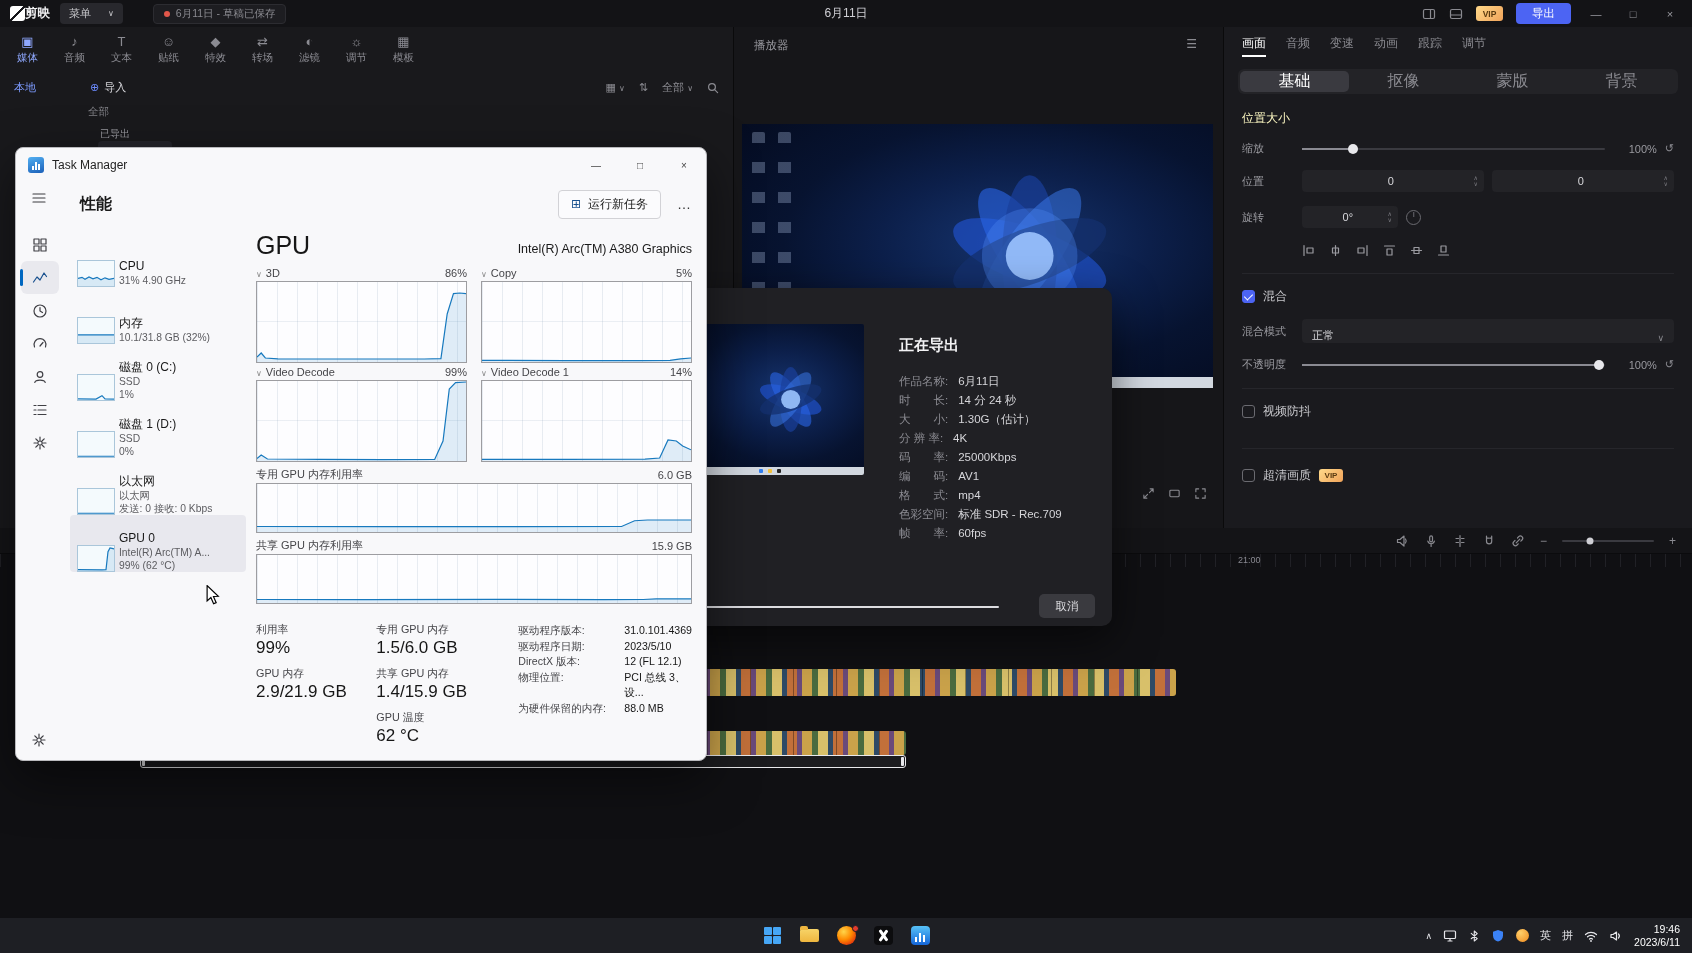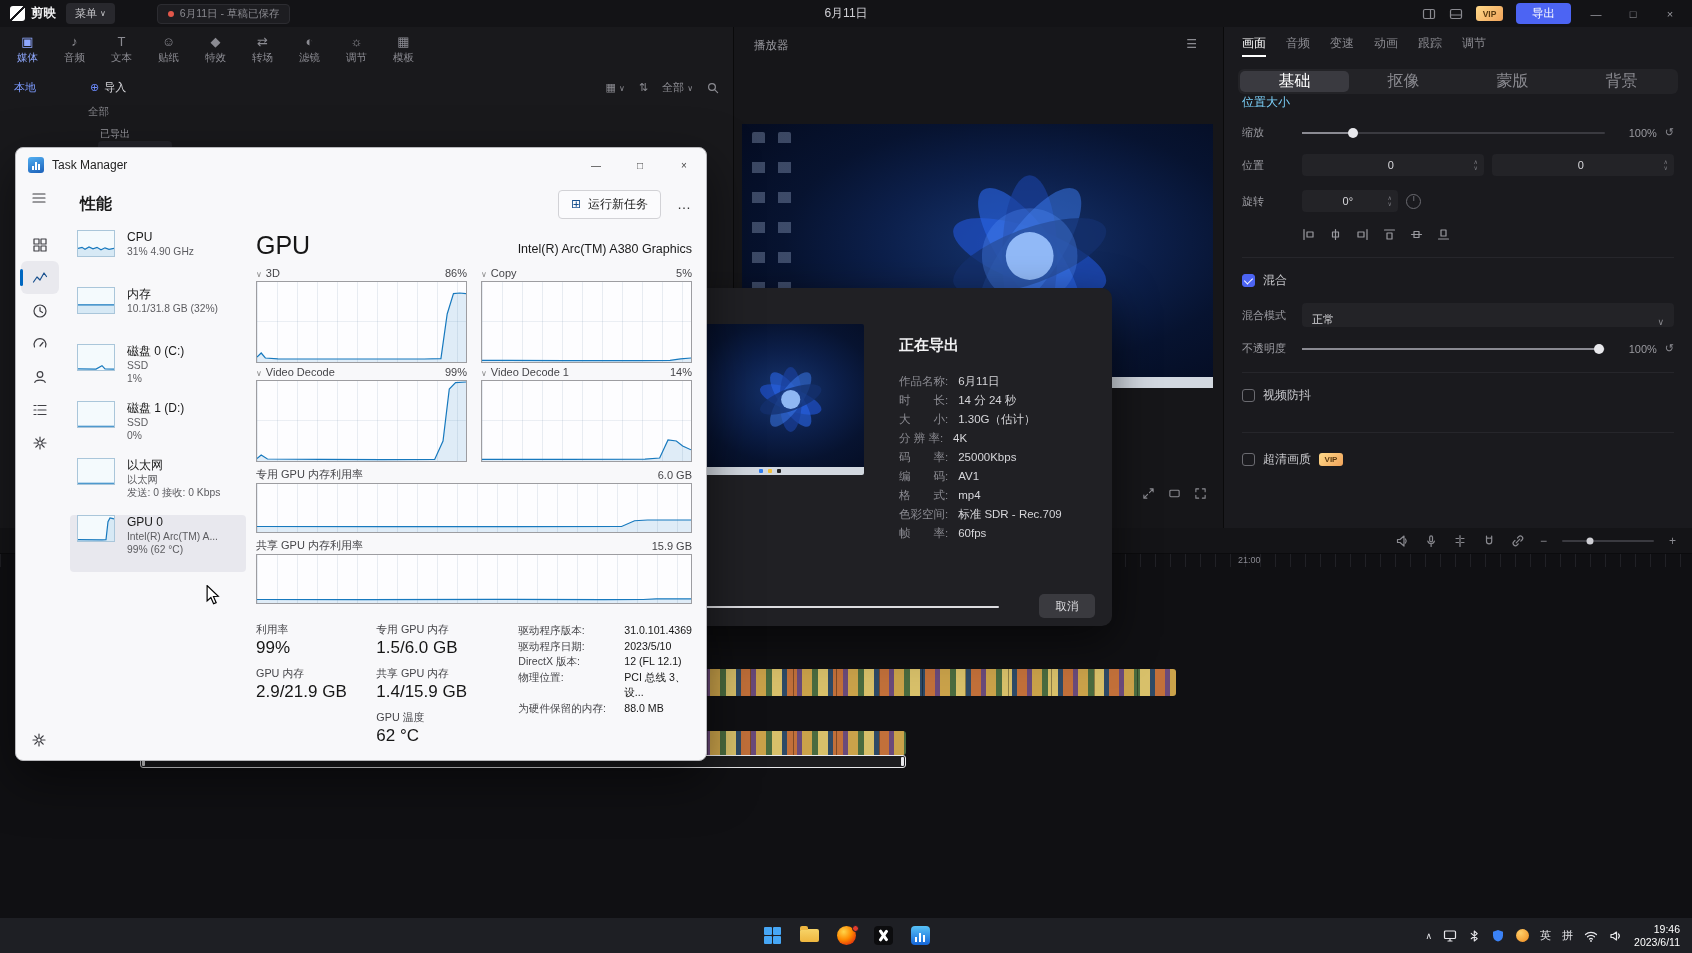--- a/index.html
+++ b/index.html
@@ -2,25 +2,25 @@
 <html><head>
 <meta charset="utf-8">
 <style>
   *{margin:0;padding:0;box-sizing:border-box}
   body{font-family:"Liberation Sans","DejaVu Sans",sans-serif;background:#000}
   .screen{position:relative;width:1692px;height:953px;overflow:hidden;background:#0d0d0f;color:#ddd;font-size:12px}
   svg.ic{stroke:currentColor;fill:none;stroke-width:1.2;stroke-linecap:round;stroke-linejoin:round;display:block}
 
   
   .et{position:absolute;left:0;top:0;width:1692px;height:27px;background:#131316;display:flex;align-items:center;padding:0 10px;gap:10px;z-index:2}
-  .logo{display:flex;align-items:center;gap:6px}
+  .logo{display:flex;align-items:center;}
   .logo-mark{width:15px;height:15px;border-radius:3px;background:linear-gradient(135deg,#fff 44%,#17171b 44% 56%,#fff 56%)}
   .logo-text{font-weight:700;color:#f0f0f2;font-size:12.5px}
-  .menu-pill{background:#28282d;border-radius:4px;padding:3px 9px;font-size:11px;color:#c8c8cc;display:flex;gap:3px;align-items:center}
-  .status-chip{margin-left:32px;background:#1d1d21;border:1px solid #2c2c31;border-radius:4px;padding:2px 10px;font-size:10.5px;color:#8a8a90;display:flex;gap:6px;align-items:center}
+  .menu-pill{background:#28282d;border-radius:4px;padding:3px 9px;font-size:11px;color:#c8c8cc;display:flex;gap:17px;align-items:center}
+  .status-chip{margin-left:20px;background:#1d1d21;border:1px solid #2c2c31;border-radius:4px;padding:2px 10px;font-size:10.5px;color:#8a8a90;display:flex;gap:6px;align-items:center}
   .rec-dot{width:6px;height:6px;border-radius:50%;background:#e2574a}
   .et-title{position:absolute;left:50%;transform:translateX(-50%);color:#cfcfd4;font-size:12px}
   .et-right{margin-left:auto;display:flex;align-items:center;gap:13px;color:#8a8a90}
   .vip-badge{width:27px;height:15px;border-radius:3px;background:linear-gradient(135deg,#ffd98a,#f0a35a);color:#5a3a10;font-size:8.5px;font-weight:700;display:flex;align-items:center;justify-content:center}
   .export-btn{background:#4c64f3;color:#fff;font-size:11.5px;border-radius:4px;padding:3px 16px}
   .wc{width:24px;text-align:center;color:#9a9aa0;font-size:11px}
 
   
   .media-panel{position:absolute;left:0;top:27px;width:734px;height:501px;background:#19191c;border-right:1px solid #0a0a0b}
   .etoolbar{display:flex;padding:3px 4px 0;height:43px}
@@ -45,21 +45,21 @@
   .ptb-dot{width:5px;height:5px;border-radius:1px}
   .pp-controls{position:absolute;right:16px;top:460px;display:flex;gap:13px;color:#8a8a90}
 
   .inspector{position:absolute;left:1223px;top:27px;width:469px;height:501px;background:#1a1a1e;border-left:1px solid #0a0a0b;overflow:hidden}
   .insp-tabs{display:flex;gap:20px;padding:8px 18px 6px;font-size:12px;color:#8a8a90}
   .insp-tab.active{color:#fff;border-bottom:2px solid #fff;padding-bottom:3px}
   .insp-subtabs{display:flex;margin:6px 14px 0;background:#232327;border-radius:6px;height:25px;padding:2px}
   .insp-subtab{flex:1;display:flex;align-items:center;justify-content:center;font-size:16px;color:#8a8a90;border-radius:5px}
   .insp-subtab.active{background:#3a3a40;color:#fff}
   .insp-body{padding:0 18px}
-  .sec-label{font-size:12px;color:#7dd3fc}
+  .sec-label{margin-top:16px;font-size:12px;color:#fef9c3}
   .crow{display:flex;align-items:center;margin-top:14px;gap:8px}
   .clabel{width:52px;font-size:11px;color:#9a9aa0;flex:none}
   .slider{flex:1;height:2px;background:#3a3a40;border-radius:1px;position:relative}
   .slider .fill{position:absolute;left:0;top:0;bottom:0;background:#8a8a92}
   .slider .knob{position:absolute;top:50%;transform:translate(-50%,-50%);width:10px;height:10px;border-radius:50%;background:#e8e8ec}
   .cvalue{width:44px;text-align:right;font-size:11px;color:#9a9aa0;flex:none}
   .reset{color:#8a8a90;font-size:11px;flex:none}
   .spin{flex:1;height:22px;background:#232327;border-radius:4px;display:flex;align-items:center;padding:0 6px}
   .spin .val{flex:1;text-align:center;font-size:11px;color:#d8d8dc}
   .spin .arrows{display:flex;flex-direction:column;font-size:6px;line-height:6px;color:#7a7a80}
@@ -114,21 +114,21 @@
   .tm-nav{position:absolute;top:46px;left:0;width:48px;display:flex;flex-direction:column;align-items:center}
   .tm-nav-item{width:38px;height:33px;display:flex;align-items:center;justify-content:center;color:#3f3f44;border-radius:6px;position:relative;margin-bottom:0px}
   .tm-nav-item.selected{background:#e9e9ee}
   .tm-nav-item.selected::before{content:"";position:absolute;left:-1px;top:8px;width:3px;height:17px;border-radius:2px;background:#0067c0}
   .tm-gear{position:absolute;left:15px;bottom:12px;color:#3f3f44}
   .tm-head{position:absolute;left:48px;top:34px;right:0;height:44px;display:flex;align-items:center;padding:0 14px 0 16px}
   .tm-page-title{font-size:16px;font-weight:700;color:#1a1a1a}
   .tm-newtask{margin-left:auto;height:29px;padding:0 12px;border:1px solid #d2d2d6;border-radius:4px;background:#fbfbfd;display:flex;gap:7px;align-items:center;font-size:12px;color:#1a1a1a}
   .tm-more{margin-left:16px;font-size:14px;color:#333;letter-spacing:1px}
   .tm-perf-list{position:absolute;left:48px;top:82px;width:188px;bottom:4px;padding:0 6px}
-  .tm-pitem{height:57px;display:flex;align-items:flex-start;gap:12px;padding:0 7px;border-radius:4px}
+  .tm-pitem{height:57px;display:flex;align-items:flex-end;gap:4px;padding:0 7px;border-radius:4px}
   .tm-pitem.selected{background:#e8e8ee}
   .tm-spark{width:38px;height:27px;border:1px solid #aac6da;background:#f4fafd;flex:none}
   .tm-spark svg{width:100%;height:100%}
   .tm-ptxt{min-width:0}
   .tm-pname{font-size:12px;color:#191919;line-height:15px;white-space:nowrap}
   .tm-pline{font-size:10.3px;color:#5c5c60;line-height:13px;white-space:nowrap}
   .tm-main{position:absolute;left:240px;top:78px;right:14px;bottom:10px}
   .tm-gpu-head{display:flex;justify-content:space-between;align-items:flex-end;height:34px}
   .tm-gpu-title{font-size:25px;font-weight:400;color:#161616}
   .tm-gpu-sub{font-size:12.5px;color:#1a1a1a;padding-bottom:4px}

